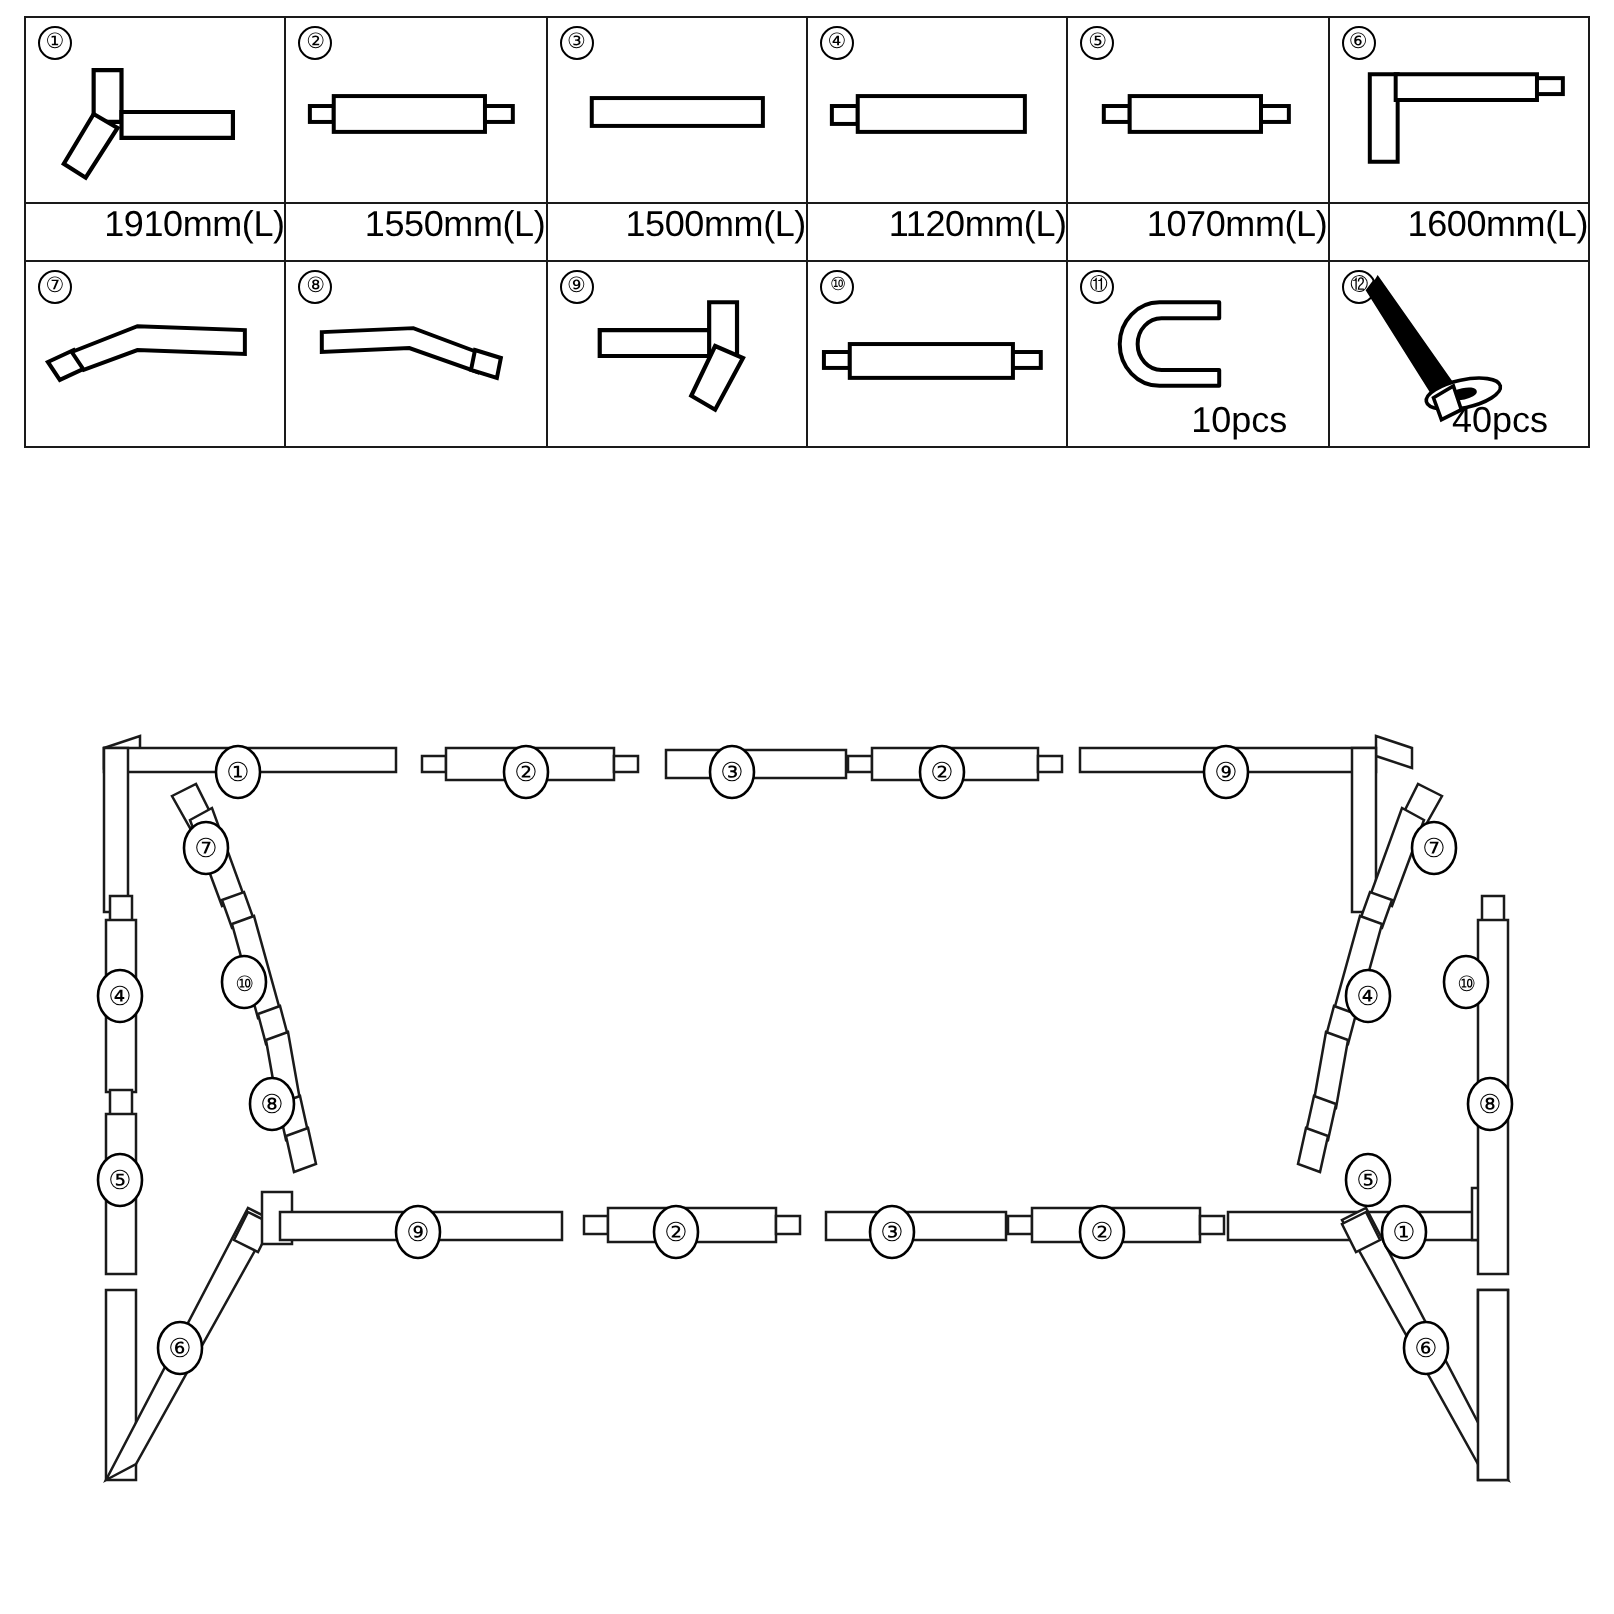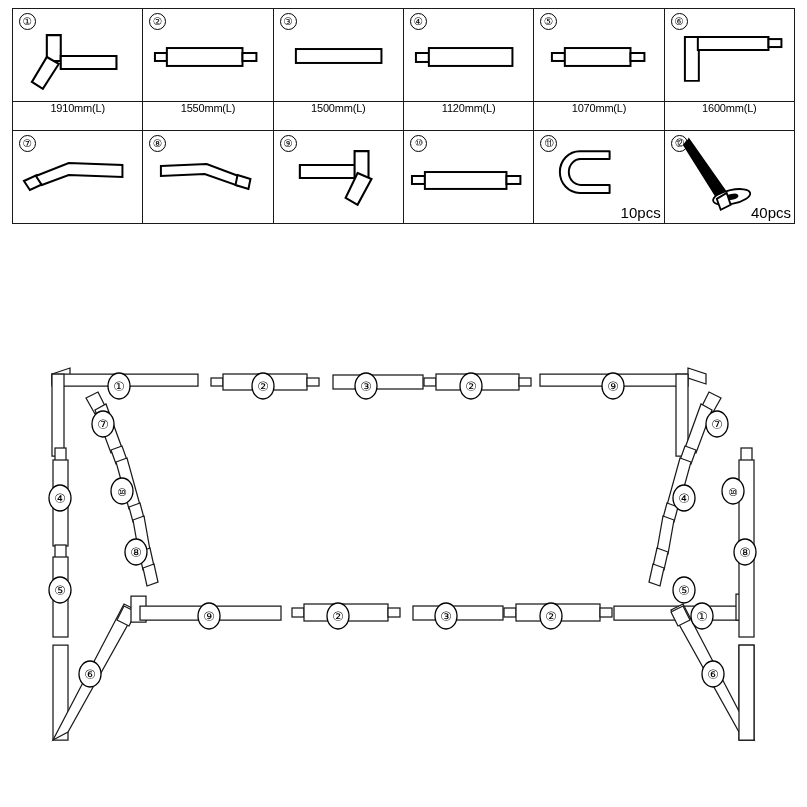--- a/index.html
+++ b/index.html
@@ -15,34 +15,34 @@
     position:absolute;left:12px;top:8px;width:783px;
     border-collapse:collapse;table-layout:fixed;
   }
   #parts-table td{
     border:1px solid #1a1a1a;
     padding:0;margin:0;
     vertical-align:top;
     background:#fff;
   }
   td.cell-img{height:92px;position:relative;}
-  td.cell-lbl{height:28px;text-align:center;vertical-align:middle;
-              font-size:11px;letter-spacing:-0.2px;white-space:nowrap;}
+  td.cell-lbl{height:28px;text-align:right;vertical-align:middle;
+              font-size:18px;letter-spacing:-0.2px;white-space:nowrap;}
   td.cell-img.hl{background:#5df56e;}
 
   .idx{
     position:absolute;left:6px;top:4px;
     width:15px;height:15px;border:1.2px solid #000;border-radius:50%;
     font-size:10.5px;line-height:14px;text-align:center;
     font-family:"DejaVu Sans",sans-serif;
   }
   .idx.wide{font-size:9px;letter-spacing:-1px;}
   .part-svg{position:absolute;left:0;top:0;width:100%;height:100%;}
   .qty{
-    position:absolute;right:3px;bottom:2px;font-size:15px;
+    position:absolute;right:20px;bottom:2px;font-size:18px;
   }
 
   
   #assembly{
     position:absolute;left:0;top:300px;width:807px;height:507px;
   }
   #assembly svg{display:block;width:807px;height:507px;}
 
   .tube{fill:#ffffff;stroke:#1a1a1a;stroke-width:1.25;stroke-linejoin:miter;}
   .calloutC{fill:#ffffff;stroke:#000;stroke-width:1.3;}

